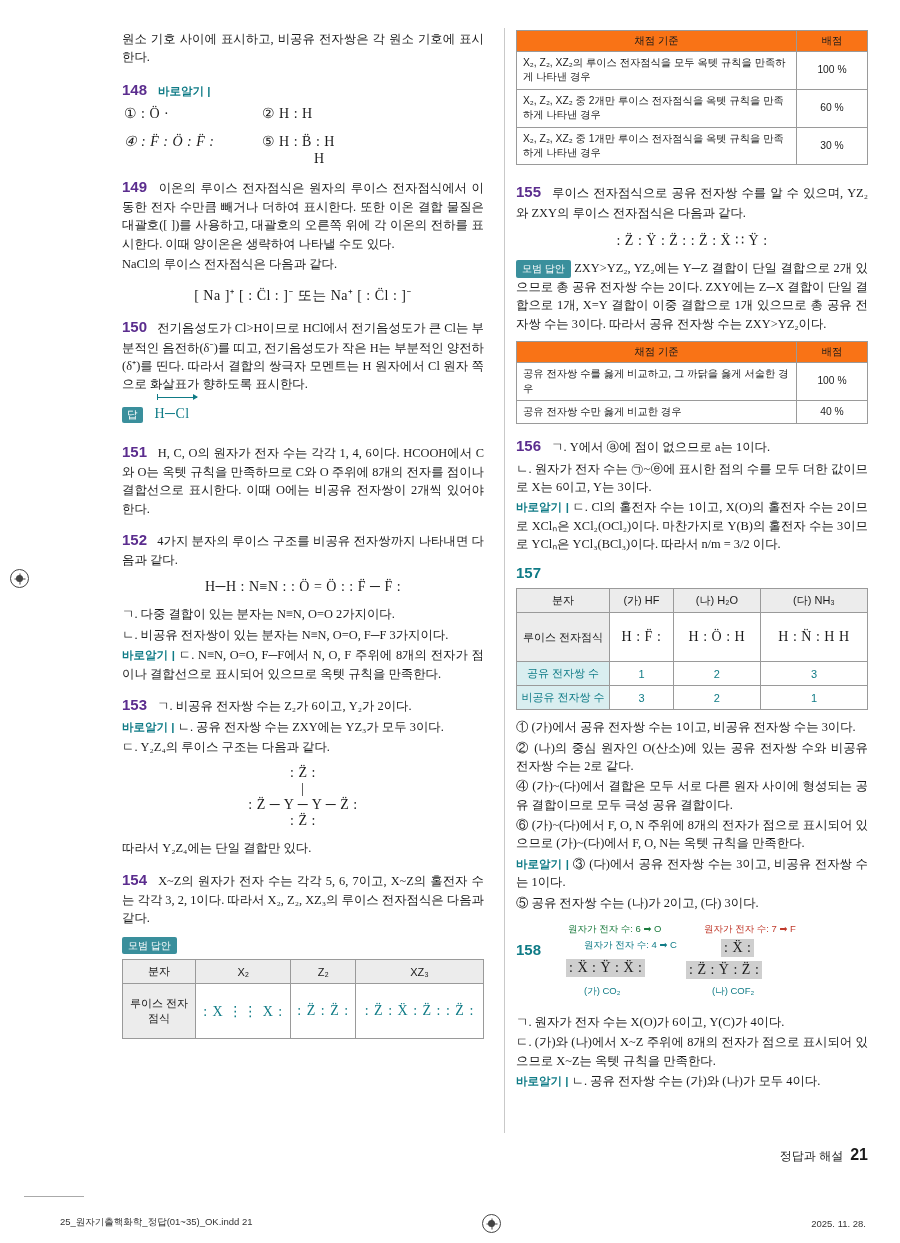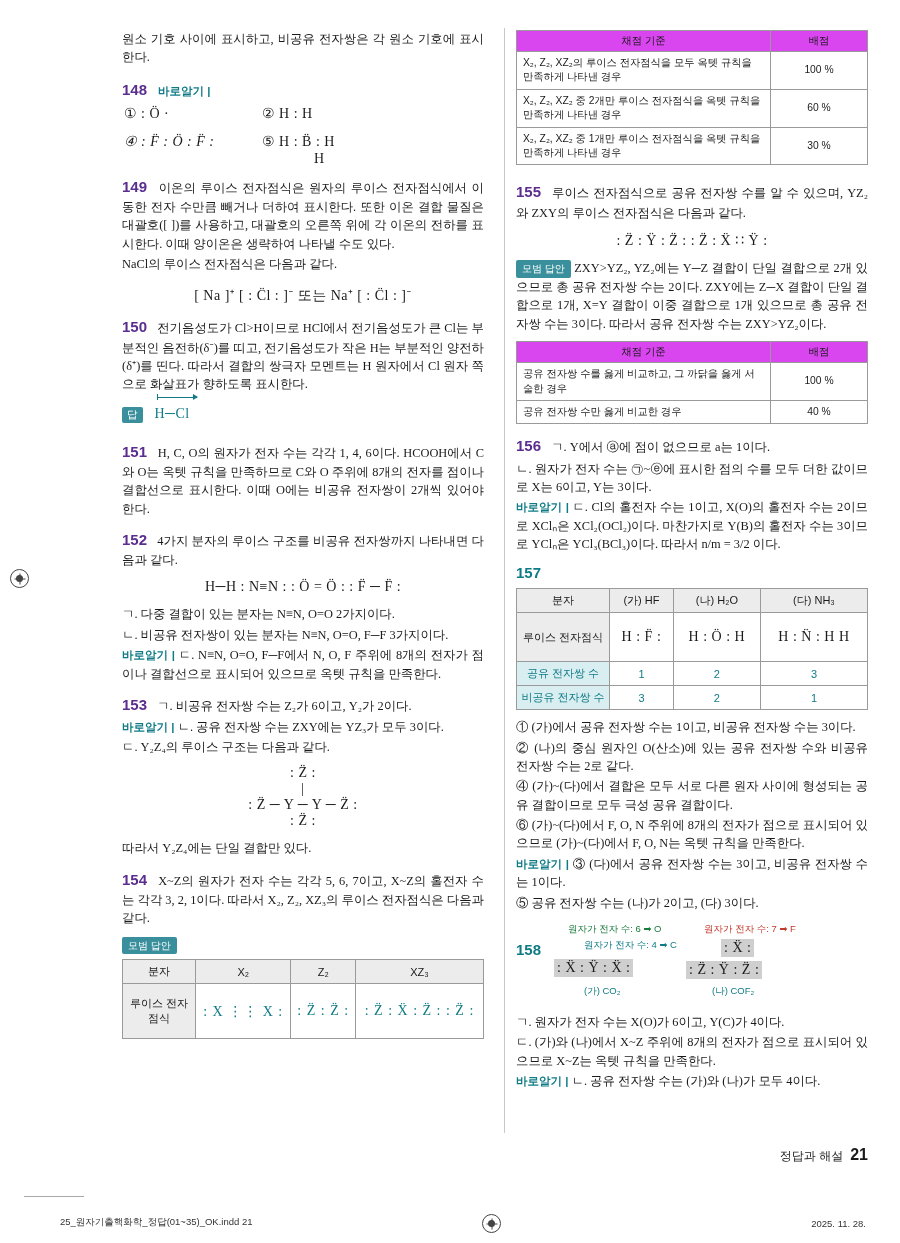--- a/index.html
+++ b/index.html
@@ -20,21 +20,21 @@
   p{margin:0 0 2px 0;line-height:1.48;font-size:12.4px;text-align:justify;}
   .qnum{color:#5b2d8e;font-weight:bold;font-size:15px;font-family:"Liberation Sans",sans-serif;margin-right:7px;}
   .qnum.teal{color:#0f7b86;}
   .tag-baro{color:#0f7b86;font-weight:bold;font-size:11.5px;font-family:"Liberation Sans",sans-serif;}
   .tag-model{display:inline-block;background:#3a8f9c;color:#fff;font-size:10px;padding:1.5px 6px;border-radius:2px;font-family:"Liberation Sans",sans-serif;vertical-align:middle;}
   .tag-ans{display:inline-block;background:#3a8f9c;color:#fff;font-size:10.5px;padding:1px 5px;border-radius:2px;font-family:"Liberation Sans",sans-serif;}
   .teal{color:#0f7b86;}
   .center{text-align:center;}
   .struct{font-family:"Liberation Serif",serif;font-size:14px;letter-spacing:.5px;}
   table.rubric{border-collapse:collapse;width:100%;font-size:10.3px;font-family:"Liberation Sans",sans-serif;}
-  table.rubric th{background:#d946ef;border:1px solid #9a9a9a;padding:3px 19px;font-weight:normal;text-align:center;}
+  table.rubric th{background:#f97316;border:1px solid #9a9a9a;padding:3px 6px;font-weight:normal;text-align:center;}
   table.rubric td{border:1px solid #9a9a9a;padding:4px 6px;line-height:1.4;}
   table.rubric td.score{text-align:center;width:58px;}
   table.data{border-collapse:collapse;width:100%;font-size:11px;font-family:"Liberation Sans",sans-serif;}
   table.data th,table.data td{border:1px solid #9a9a9a;text-align:center;padding:4px 3px;font-weight:normal;}
   table.data th{background:#ececec;}
   .tealcell{color:#0f7b86;}
   .tealhead{background:#d9eef0 !important;color:#0f7b86;}
   .lewis{font-family:"Liberation Serif",serif;font-size:14px;color:#0f7b86;letter-spacing:1px;}
   .footer{position:absolute;left:0;right:0;bottom:0;height:70px;}
   .foot-line{position:absolute;left:24px;bottom:46px;width:60px;border-top:1px solid #aaa;}
@@ -295,21 +295,21 @@
       </p>
       <p>⑤ 공유 전자쌍 수는 (나)가 2이고, (다) 3이다.</p>
     </div>
 
     <div class="blk">
       <div class="q158wrap">
         <span class="qnum teal" style="position:absolute;left:0;top:18px;">158</span>
         <span class="cap greenmark" style="position:absolute;left:52px;top:0;">원자가 전자 수: 6 ➡ O</span>
         <span class="cap redmark" style="position:absolute;left:188px;top:0;">원자가 전자 수: 7 ➡ F</span>
         <span class="cap teal" style="position:absolute;left:68px;top:16px;">원자가 전자 수: 4 ➡ C</span>
-        <span class="struct hl" style="position:absolute;left:38px;top:36px;padding:1px 3px;">: Ẍ : Ÿ : Ẍ :</span>
+        <span class="struct hl" style="position:absolute;left:50px;top:36px;padding:1px 3px;">: Ẍ : Ÿ : Ẍ :</span>
         <span class="struct hl" style="position:absolute;left:205px;top:16px;padding:1px 3px;">: Ẍ :</span>
         <span class="struct hl" style="position:absolute;left:170px;top:38px;padding:1px 3px;">: Z̈ : Ÿ : Z̈ :</span>
         <span class="cap teal" style="position:absolute;left:68px;top:62px;">(가) CO₂</span>
         <span class="cap teal" style="position:absolute;left:196px;top:62px;">(나) COF₂</span>
       </div>
       <p>ㄱ. 원자가 전자 수는 X(O)가 6이고, Y(C)가 4이다.</p>
       <p>ㄷ. (가)와 (나)에서 X~Z 주위에 8개의 전자가 점으로 표시되어 있으므로 X~Z는 옥텟 규칙을 만족한다.</p>
       <p style="text-indent:0;">
         <span class="tag-baro">바로알기 |</span>
         <span>ㄴ. 공유 전자쌍 수는 (가)와 (나)가 모두 4이다.</span>

